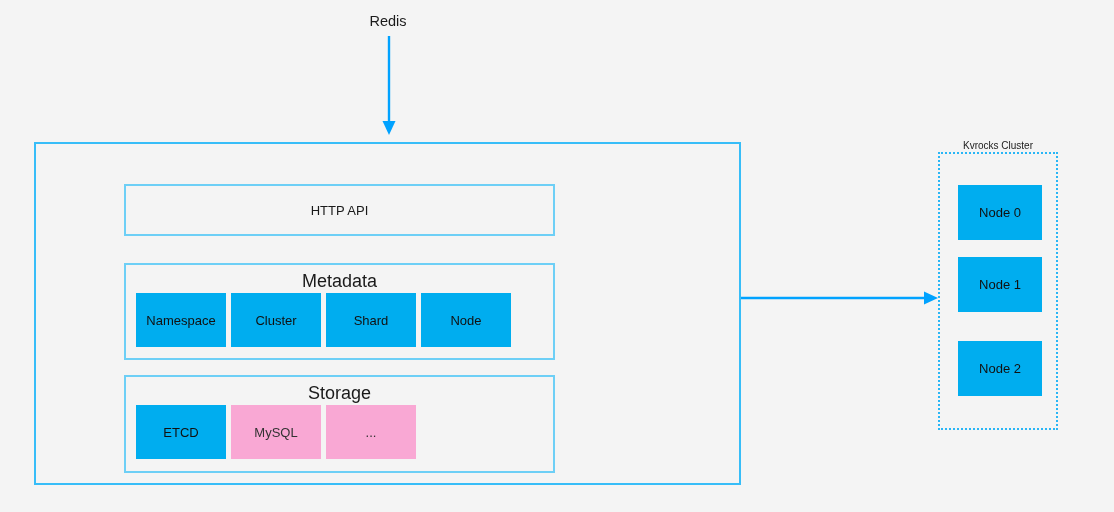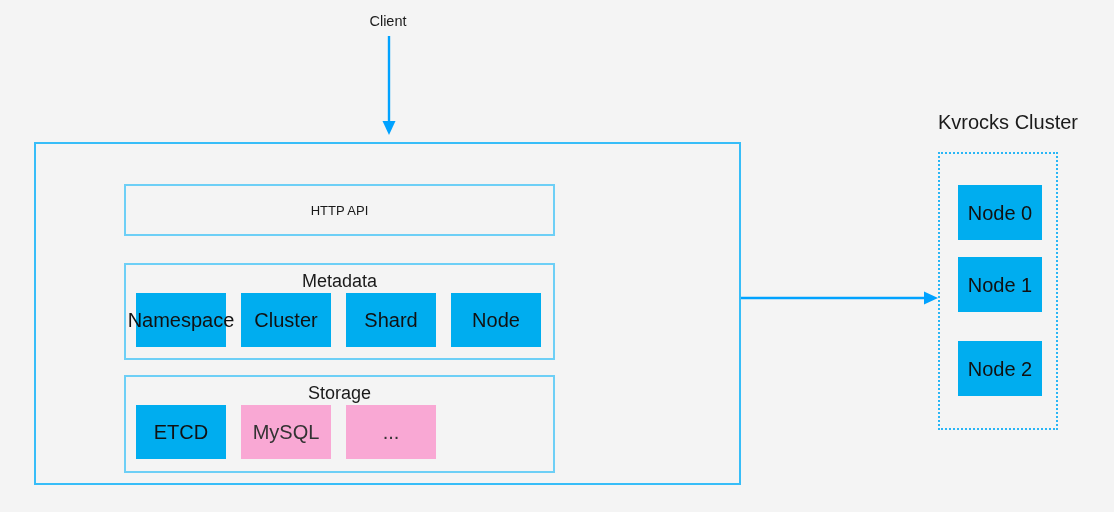--- a/index.html
+++ b/index.html
@@ -28,24 +28,24 @@
     white-space: nowrap;
     line-height: 1;
   }
   #client-label {
     left: 0; top: 14px;
     width: 776px;
     text-align: center;
     font-size: 14.5px;
   }
   #cluster-label {
-    left: 938px; top: 112px;
+    left: 938px; top: 141px;
     width: 120px;
     text-align: center;
-    font-size: 20px;
+    font-size: 10px;
     font-weight: 500;
   }
 
   
   #client-arrow {
     left: 381px; top: 36px;
     width: 16px; height: 100px;
   }
 
   
@@ -83,29 +83,29 @@
     left: 0; top: 7px;
     width: 100%;
     text-align: center;
     font-size: 18px;
     line-height: 1;
   }
   .group-items {
     position: absolute;
     left: 10px; top: 28px;
     display: flex;
-    gap: 15px;
+    gap: 5px;
   }
 
   
   .block {
     display: flex;
     align-items: center;
     justify-content: center;
-    font-size: 20px;
+    font-size: 13px;
     line-height: 1;
     box-sizing: border-box;
   }
   .block-blue { background: #00adef; color: #111111; }
   .block-gray { background: #f9a8d4; color: #333333; }
   .meta-block, .storage-block { width: 90px; height: 54px; }
 
   
   #ops-panel {
     left: 581px; top: 181px;
@@ -136,21 +136,21 @@
   .node-block { left: 18px; width: 84px; height: 55px; }
   #node-0 { top: 31px; }
   #node-1 { top: 103px; }
   #node-2 { top: 187px; }
 </style>
 </head>
 <body>
 
 <div id="canvas">
 
-  <div class="abs label" id="client-label">Client</div>
+  <div class="abs label" id="client-label">Redis</div>
 
   <svg class="abs" id="client-arrow" viewBox="0 0 16 100">
     <line x1="8" y1="0" x2="8" y2="86" stroke="#00a2ff" stroke-width="2.4"></line>
     <polygon points="8,99 1.5,85 14.5,85" fill="#00a2ff"></polygon>
   </svg>
 
   <div class="abs" id="controller-container"></div>
 
   <div class="abs" id="http-api-box">HTTP API</div>
 

